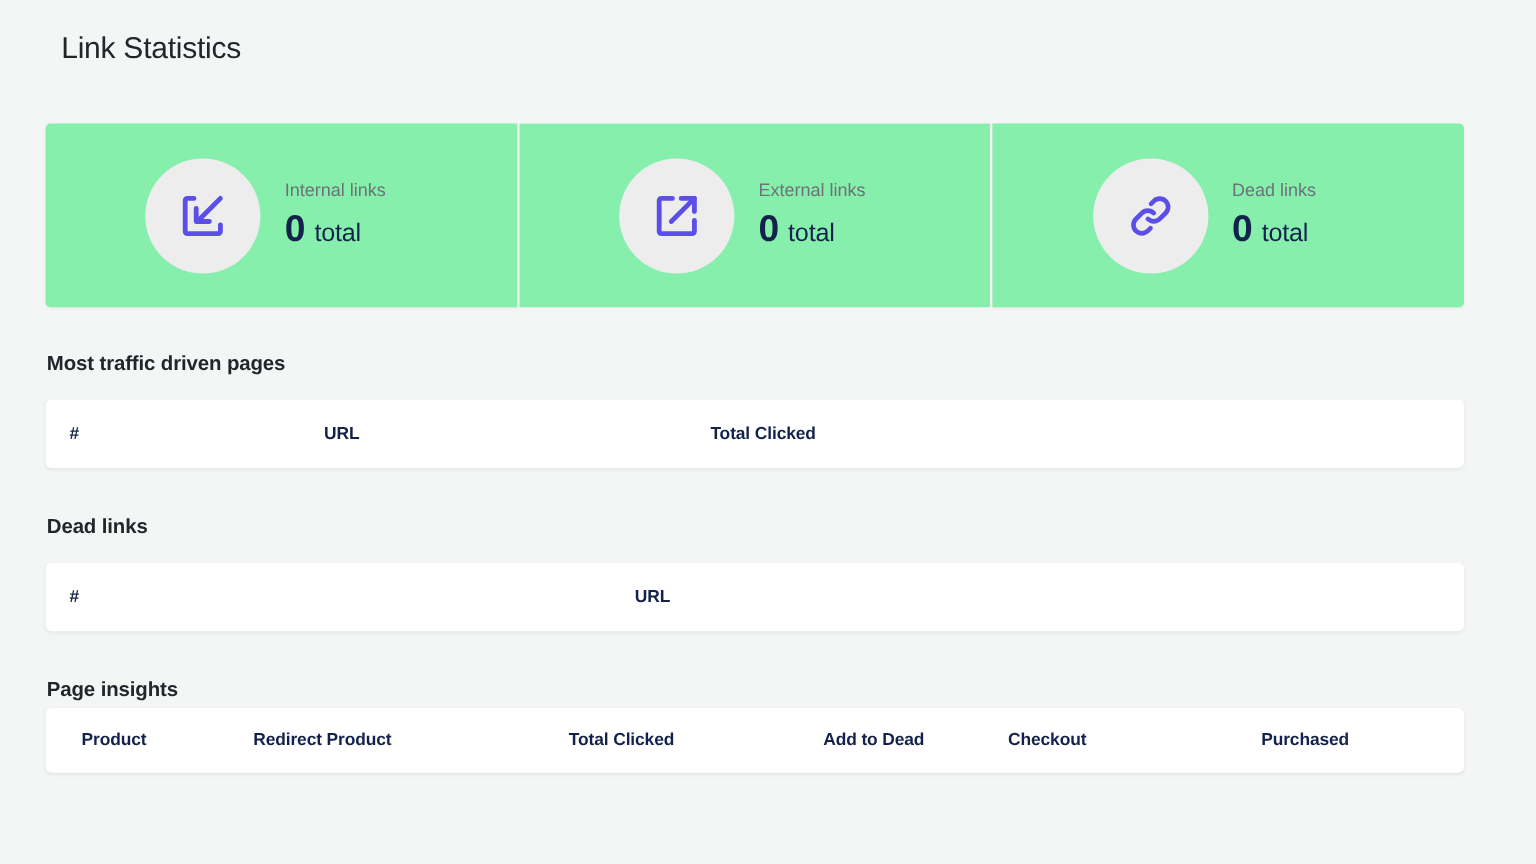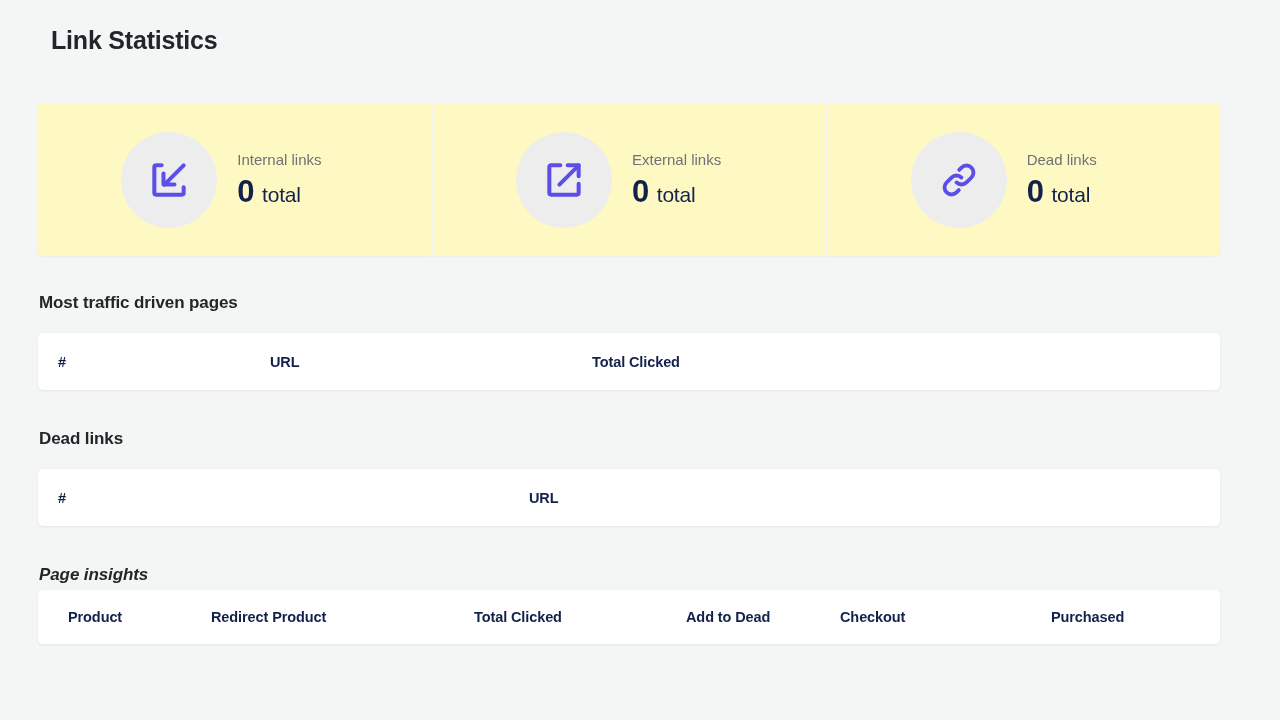--- a/index.html
+++ b/index.html
@@ -21,39 +21,39 @@
     position: relative;
     box-sizing: border-box;
   }
 
   
   .page-title {
     position: absolute;
     left: 51px;
     top: 24px;
     font-size: 25px;
-    font-weight: bold;
+    font-weight: normal;
     letter-spacing: -0.2px;
     color: #22262b;
     line-height: 32px;
   }
 
   
   .stats-row {
     position: absolute;
     left: 38px;
     top: 103px;
     width: 1182px;
     height: 153px;
     display: flex;
     gap: 2px;
   }
   .stat-card {
     flex: 1 1 0;
-    background: #fef9c3;
+    background: #86efac;
     border-radius: 4px;
     display: flex;
     align-items: center;
     justify-content: center;
     gap: 20px;
     box-shadow: 0 1px 2px rgba(20, 30, 60, 0.045);
   }
   .stat-card:nth-child(1) { border-radius: 4px 0 0 4px; }
   .stat-card:nth-child(2) { border-radius: 0; }
   .stat-card:nth-child(3) { border-radius: 0 4px 4px 0; }
@@ -148,21 +148,21 @@
   #traffic-card .th-2 { left: 554px; }
 
   
   #dead-card { top: 469px; height: 57px; }
   #dead-heading { left: 39px; top: 428px; }
   #dead-card .th-0 { left: 20px; }
   #dead-card .th-1 { left: 491px; }
 
   
   #insights-card { top: 590px; height: 54px; }
-  #insights-heading { left: 39px; top: 564px; font-style: italic; }
+  #insights-heading { left: 39px; top: 564px; }
   #insights-card .th-0 { left: 30px; }
   #insights-card .th-1 { left: 173px; }
   #insights-card .th-2 { left: 436px; }
   #insights-card .th-3 { left: 648px; }
   #insights-card .th-4 { left: 802px; }
   #insights-card .th-5 { left: 1013px; }
 </style>
 </head>
 <body>
 

